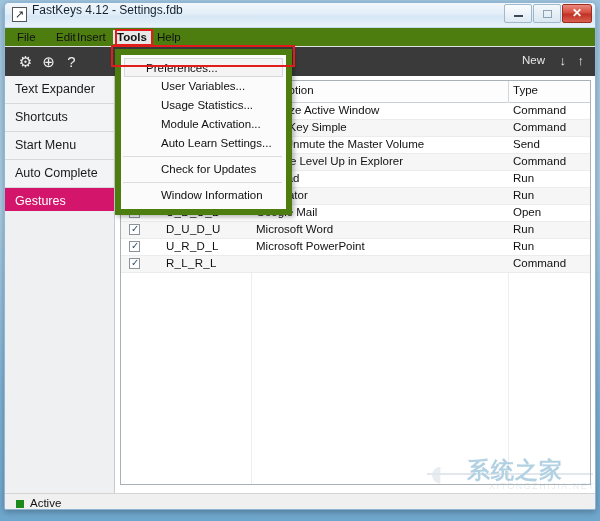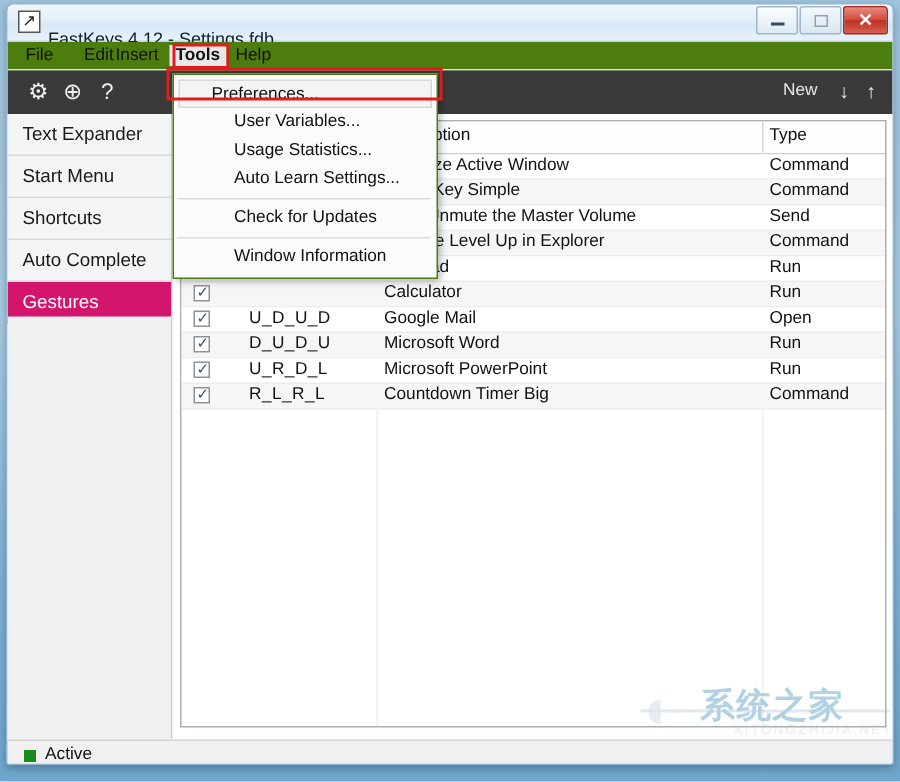--- a/index.html
+++ b/index.html
@@ -36,21 +36,21 @@
   #title-icon {
     position: absolute; left: 7px; top: 4px;
     width: 15px; height: 15px;
     border: 1px solid #555;
     background: #fff;
     box-sizing: border-box;
     font-size: 11px; line-height: 13px;
     text-align: center; color: #222;
   }
   #title-text {
-    position: absolute; left: 27px; top: 16px;
+    position: absolute; left: 27px; top: 0;
     font-size: 12px; color: #123; white-space: nowrap;
   }
   .winbtn {
     position: absolute; top: 1px;
     width: 28px; height: 19px;
     box-sizing: border-box;
     border: 1px solid #9fb8cc;
     border-radius: 2px;
   }
   #btn-min { right: 63px; background: linear-gradient(180deg,#fbfdfe,#dfeaf3); }
@@ -233,21 +233,21 @@
     position: absolute; left: 25px; top: 3px;
     font-size: 11.5px; color: #111;
   }
 
   
   #dropdown {
     position: absolute;
     left: 110px; top: 46px;
     width: 177px;
     background: #fbfbfb;
-    border: 1px solid #4d7c0f;
+    border: 6px solid #4d7c0f;
     box-shadow: 2px 2px 5px rgba(0,0,0,0.3);
     box-sizing: border-box;
     z-index: 40;
     padding: 3px 0 4px 0;
   }
   .dd-item {
     position: relative;
     height: 19px; line-height: 19px;
     padding-left: 40px;
     font-size: 11.5px;
@@ -347,24 +347,24 @@
     <div id="tb-up">↑</div>
   </div>
 
   <div id="body-area">
 
     <div id="leftnav">
       <div class="nav-item">
         <span>Text Expander</span>
       </div>
       <div class="nav-item">
+        <span>Shortcuts</span>
+      </div>
+      <div class="nav-item">
         <span>Start Menu</span>
-      </div>
-      <div class="nav-item">
-        <span>Shortcuts</span>
       </div>
       <div class="nav-item">
         <span>Auto Complete</span>
       </div>
       <div class="nav-item selected">
         <span>Gestures</span>
       </div>
       <div id="nav-rest"></div>
     </div>
 
@@ -431,37 +431,37 @@
         </div>
         <div class="row">
           <div class="cb"></div>
           <div class="c-gesture">U_R_D_L</div>
           <div class="c-desc">Microsoft PowerPoint</div>
           <div class="c-type">Run</div>
         </div>
         <div class="row alt">
           <div class="cb"></div>
           <div class="c-gesture">R_L_R_L</div>
-          <div class="c-desc">Countdown Timer Big</div>
           <div class="c-type">Command</div>
         </div>
 
       </div>
     </div>
   </div>
 
   <div id="statusbar">
     <div id="status-dot"></div>
     <div id="status-text">Active</div>
   </div>
 
   <div id="dropdown">
     <div class="dd-item highlighted">Preferences...</div>
     <div class="dd-item">User Variables...</div>
     <div class="dd-item">Usage Statistics...</div>
+    <div class="dd-item">Module Activation...</div>
     <div class="dd-item">Auto Learn Settings...</div>
     <div class="dd-sep"></div>
     <div class="dd-item">Check for Updates</div>
     <div class="dd-sep"></div>
     <div class="dd-item">Window Information</div>
   </div>
 
   <div class="annot" id="annot-tools"></div>
   <div class="annot" id="annot-pref"></div>
 

